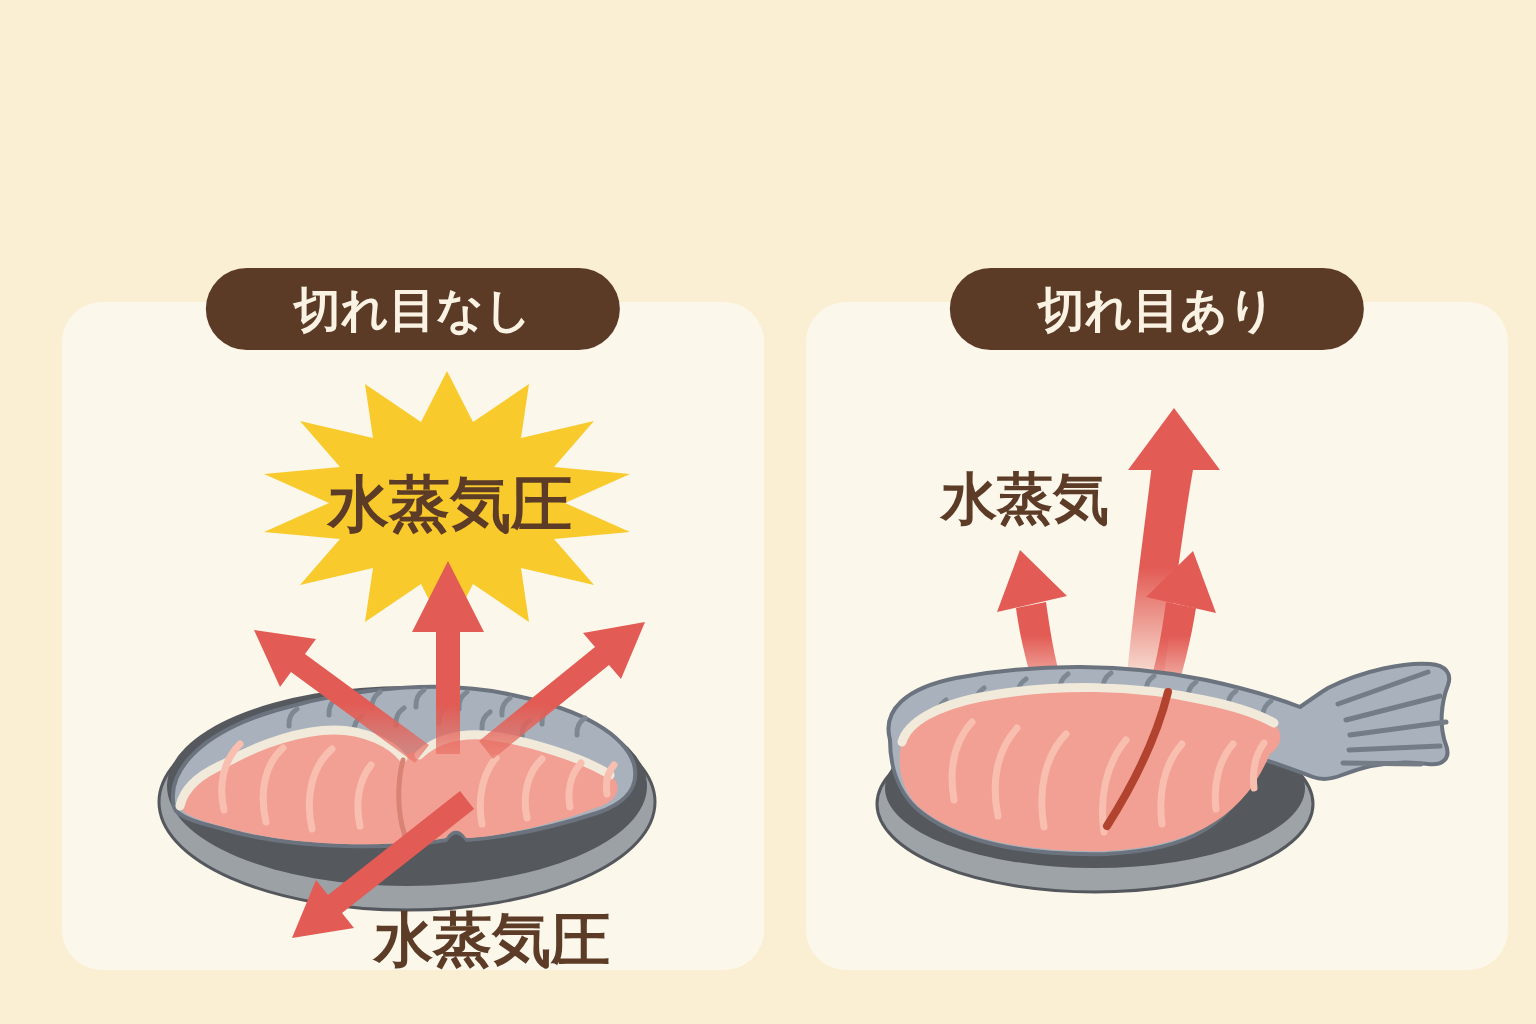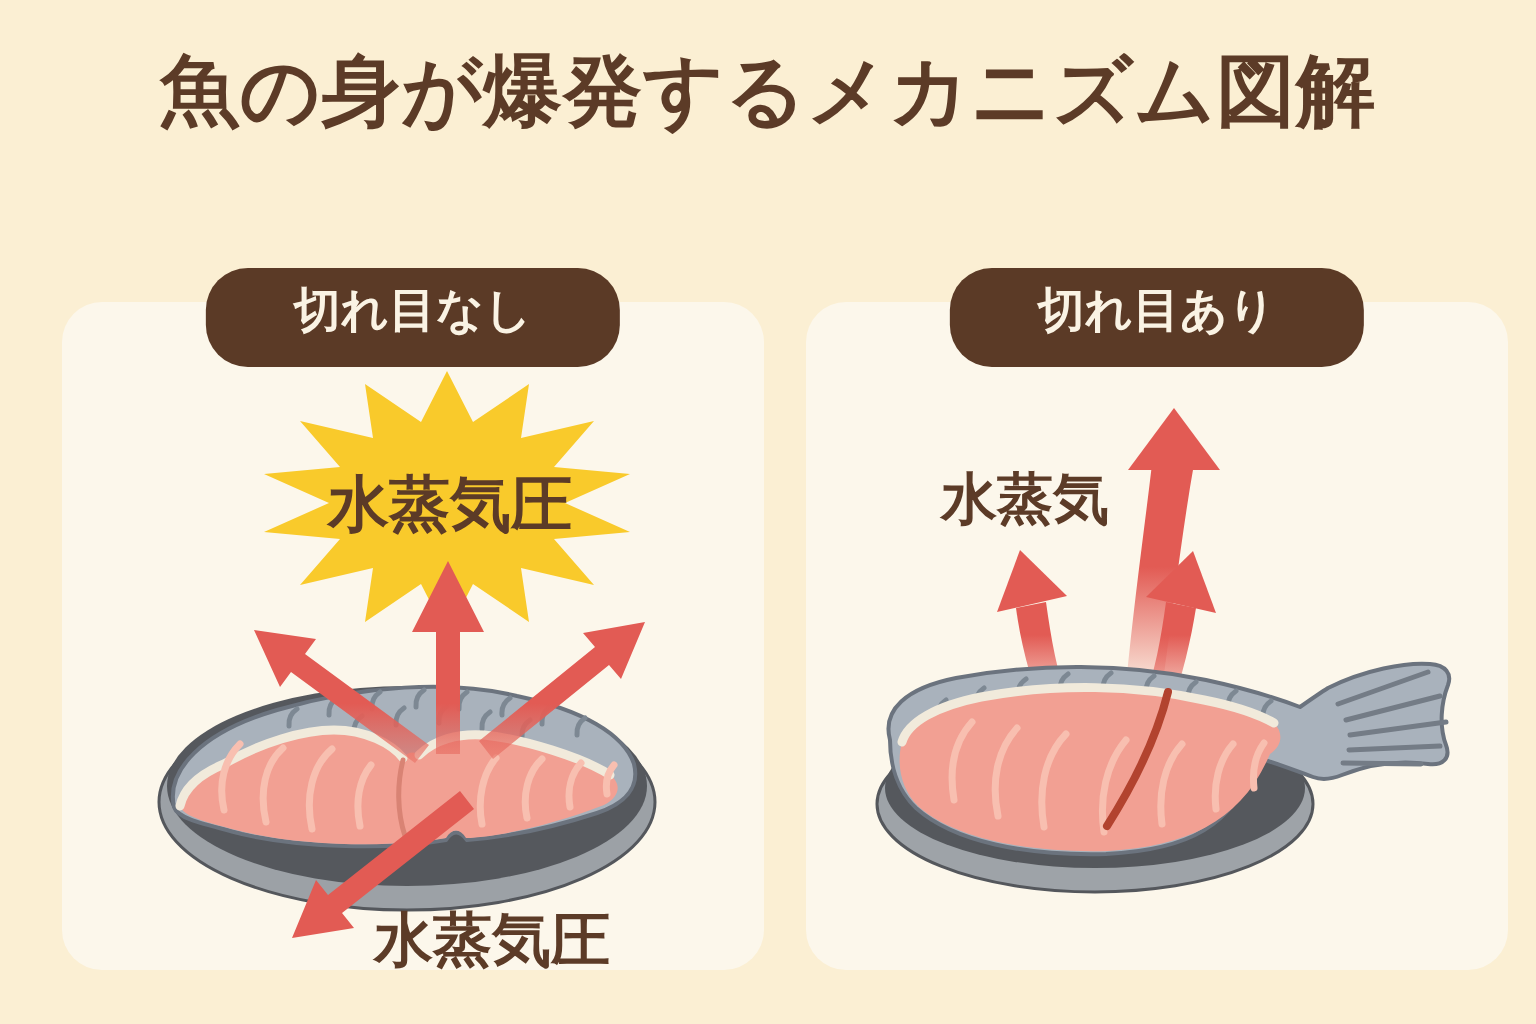--- a/index.html
+++ b/index.html
@@ -21,31 +21,30 @@
   }
   .panel{
     position:absolute;top:302px;width:702px;height:668px;
     background:#FCF7EB;border-radius:40px;
   }
   .panel.left{left:62px;}
   .panel.right{left:806px;}
   .badge{
     position:absolute;top:-34px;left:50%;transform:translateX(-50%);
     background:#5B3A26;color:#FAF3E4;
-    height:99px;line-height:84px;border-radius:42px;
+    height:82px;line-height:84px;border-radius:42px;
     padding:0 88px;font-size:47px;font-weight:900;white-space:nowrap;
   }
   .scene{position:absolute;left:0;top:0;width:702px;height:668px;}
   svg text{font-family:"DejaVu Sans",sans-serif;font-weight:900;fill:#5C3B27;}
 </style>
 </head>
 <body>
 
 <header class="header">
-  <h1 class="title">魚の身が爆発するメカニズム図解</h1>
 </header>
 
 <section class="panel left">
   <div class="badge">切れ目なし</div>
 
   <svg class="scene" viewBox="0 0 702 668">
     <defs>
       <linearGradient id="arrowFadeL" gradientUnits="userSpaceOnUse" x1="0" y1="260" x2="0" y2="462">
         <stop offset="0" stop-color="#E25B54"></stop>
         <stop offset="0.7" stop-color="#E25B54"></stop>

